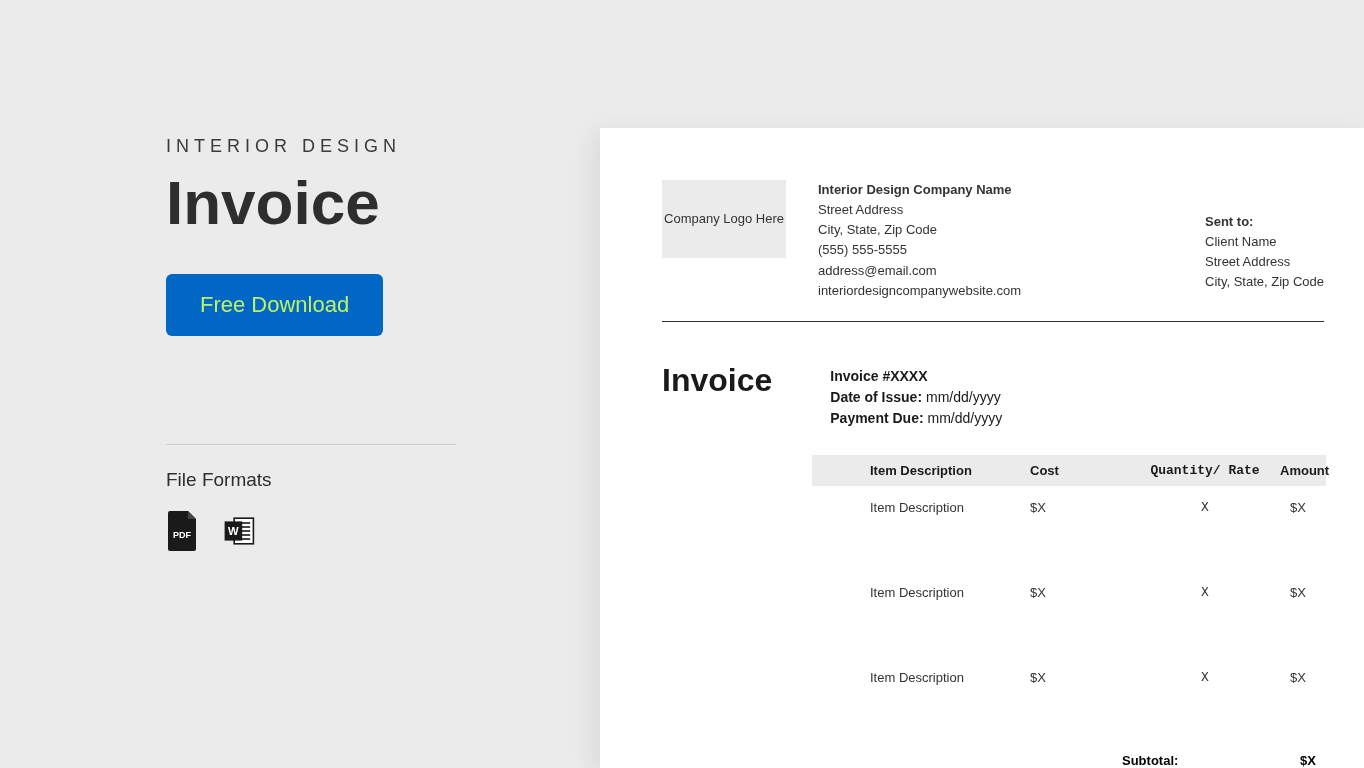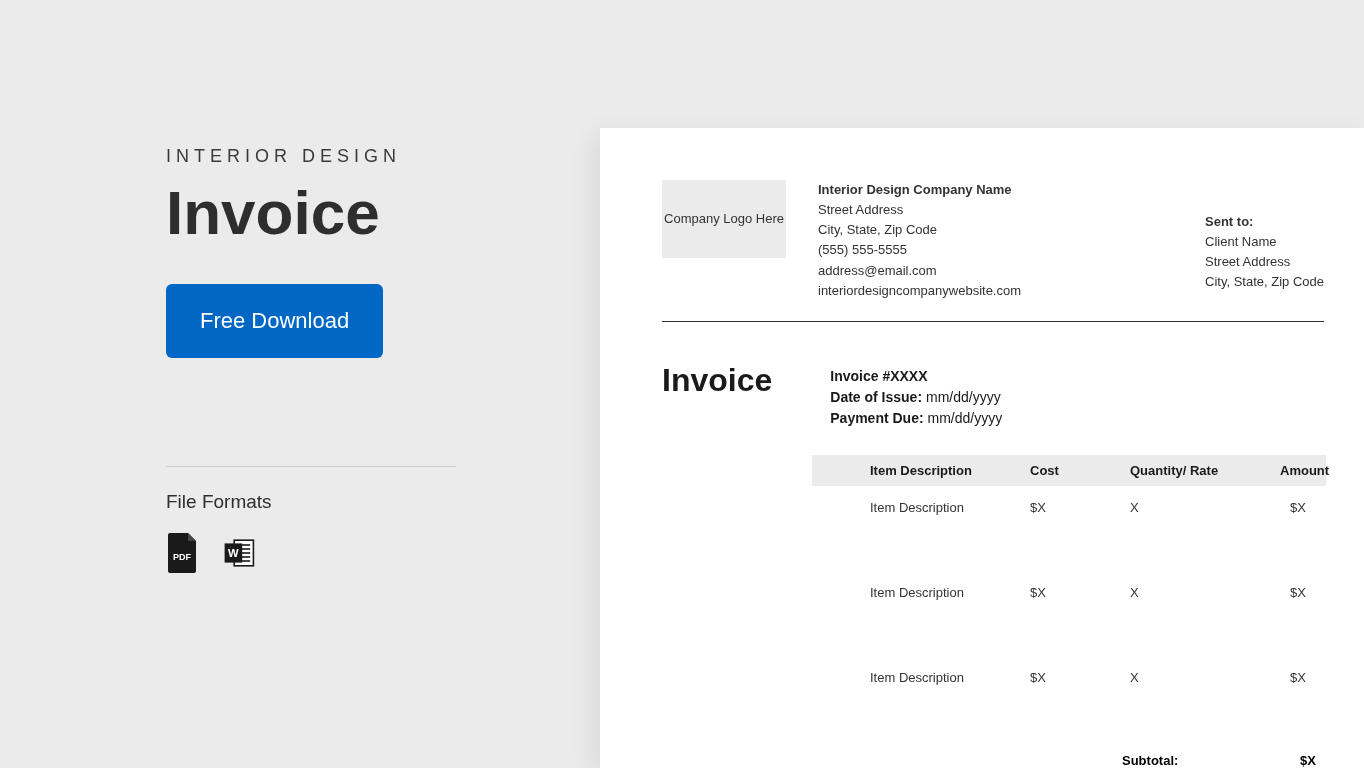--- a/index.html
+++ b/index.html
@@ -7,43 +7,43 @@
   font-family: -apple-system, BlinkMacSystemFont, "Segoe UI", Helvetica, Arial, sans-serif;
   background: #ebebeb;
   width: 1364px;
   height: 768px;
   overflow: hidden;
   position: relative;
 }
 .left-panel {
   position: absolute;
   left: 166px;
-  top: 146px;
+  top: 136px;
   width: 400px;
 }
 .category {
   font-size: 18px;
   letter-spacing: 5px;
   color: #3a3a3a;
   font-weight: 400;
   margin-bottom: 10px;
 }
 .title {
   font-size: 62px;
   font-weight: 600;
   color: #2e2e2e;
   line-height: 1.15;
   margin-bottom: 36px;
 }
 .download-btn {
   background: #0067c5;
-  color: #ffffff;
+  color: #bef264;
   font-size: 22px;
   font-weight: 400;
-  padding: 24px 34px;
+  padding: 18px 34px;
   border: none;
   border-radius: 6px;
   cursor: pointer;
 }
 .divider {
   border: none;
   border-top: 1px solid #ccc;
   margin-top: 108px;
   margin-bottom: 24px;
   width: 290px;
@@ -123,21 +123,21 @@
 .thead {
   display: flex;
   background: #ebebeb;
   padding: 8px 10px;
   font-size: 13px;
   font-weight: 700;
   color: #1a1a1a;
 }
 .col-desc { flex: 0 0 160px; margin-left: 48px; }
 .col-cost { flex: 0 0 100px; }
-.col-qty  { flex: 0 0 150px; text-align: left; }
+.col-qty  { flex: 0 0 150px; text-align: center; font-family: Liberation Mono, monospace; }
 .col-amt  { flex: 1; text-align: center; }
 .trow {
   display: flex;
   padding: 14px 10px 0 10px;
   font-size: 13px;
   color: #333;
   height: 85px;
 }
 .totals {
   margin-top: 10px;

